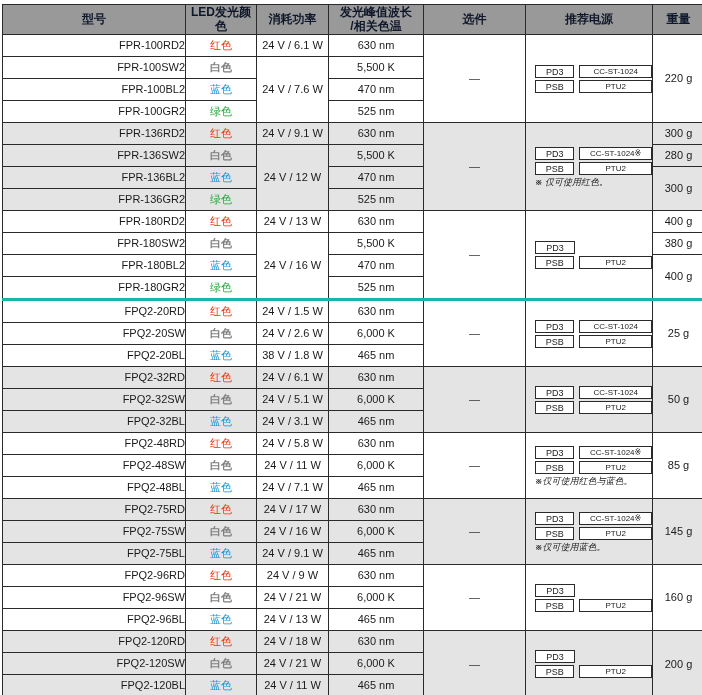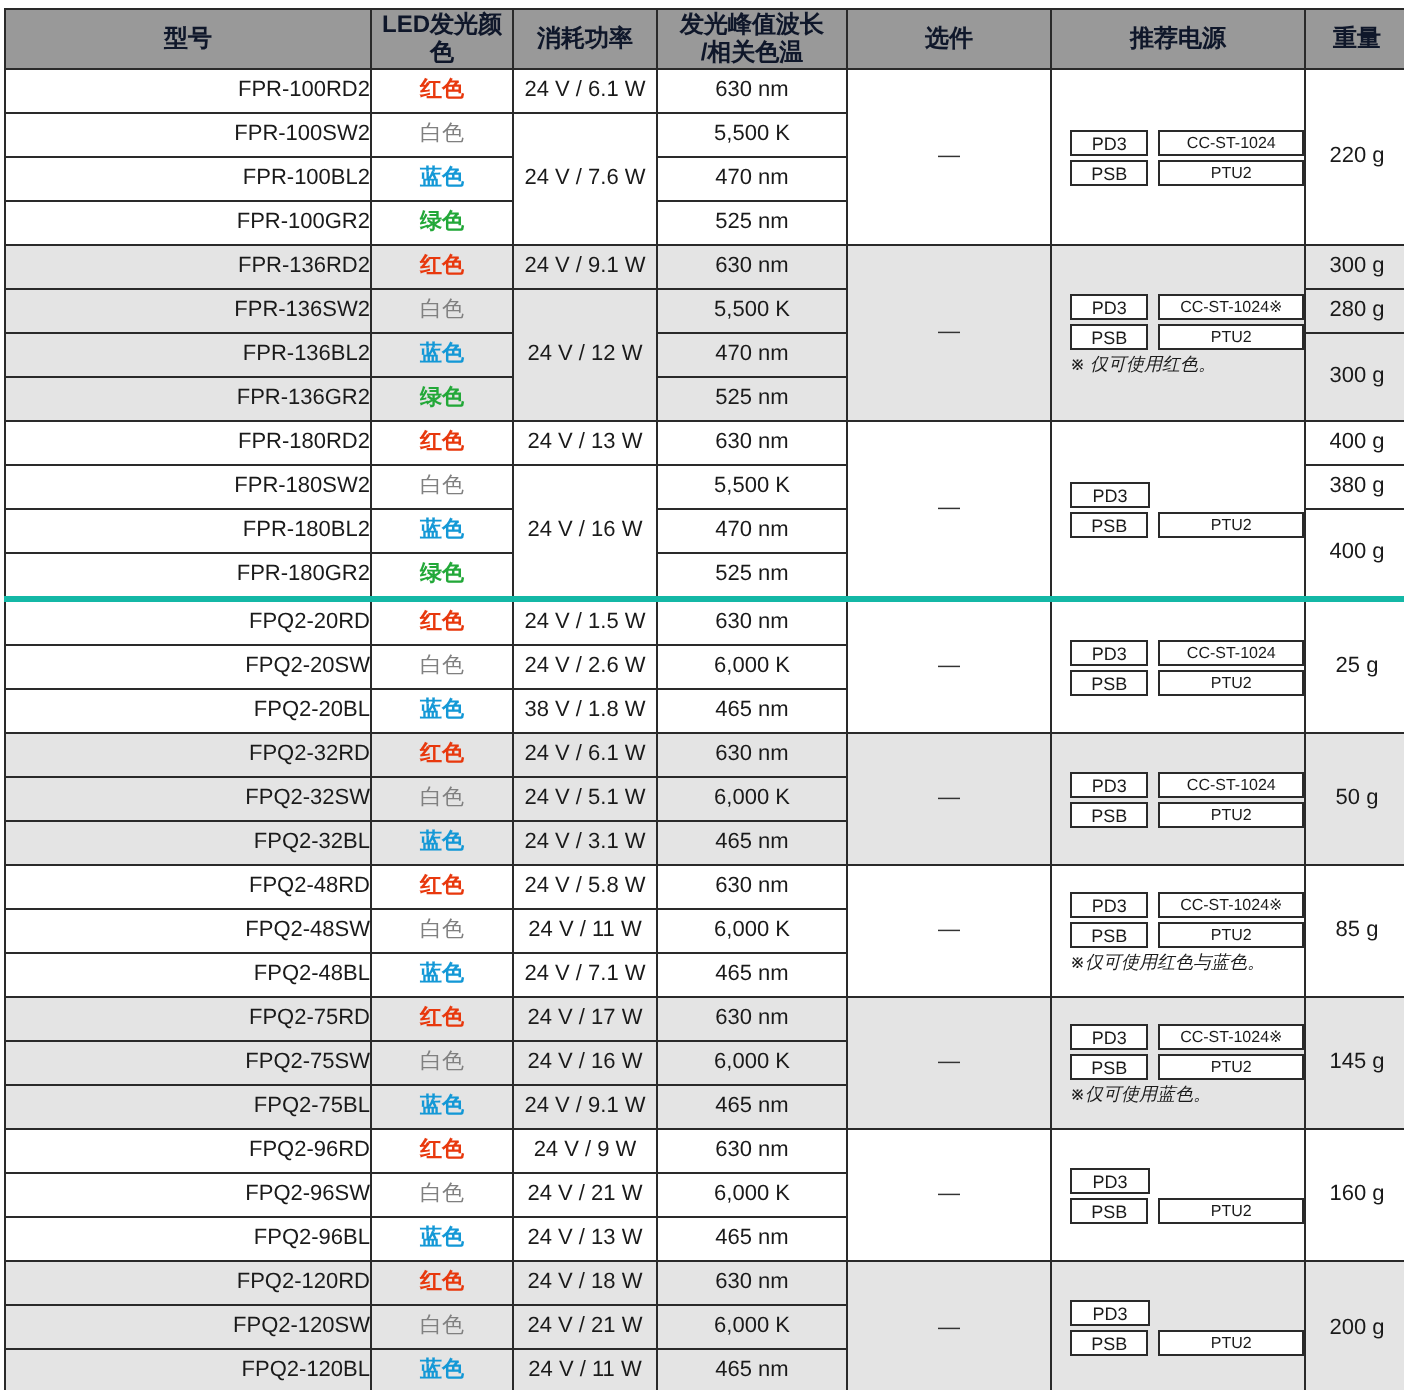--- a/index.html
+++ b/index.html
@@ -7,22 +7,22 @@
   table { border-collapse:collapse; table-layout:fixed; width:698px; margin:4px 2px 0 2px;
     border:1px solid #2a2a2a; }
   th { background:#999999; color:#0f172a; font-weight:bold; font-size:12px; height:29px;
     border:1px solid #2a2a2a; padding:0; text-align:center; white-space:pre-line; line-height:1.15; }
   td { border:1px solid #2a2a2a; height:21px; padding:0; font-size:11px; color:#1a1a1a;
     text-align:center; vertical-align:middle; background:#fff; line-height:1.1; }
   tr.shaded td { background:#e4e4e4; }
   tr.thick-top td { border-top:3px solid #14b8a6; }
   tbody tr:last-child td { border-bottom:2px solid #000; }
   td.model { text-align:right; padding-left:14px; }
-  td.ledcolor { font-weight:bold; }
-  td.ledcolor.white { font-weight:normal; }
+  td.ledcolor { font-weight:normal; }
+  td.ledcolor.white { font-weight:bold; }
   td.options { color:#333; }
   td.psu-cell { vertical-align:middle; }
   .psu { padding-left:9px; text-align:left; }
   .psu-row { display:flex; gap:5px; margin:2px 0; align-items:center; }
   .psu-box { display:inline-block; border:1px solid #2a2a2a; background:#fff; height:13px;
     line-height:12px; text-align:center; font-size:9px; color:#1a1a1a; box-sizing:border-box; }
   .psu-box.b0 { width:40px; }
   .psu-box.b1 { width:74px; font-size:8px; }
   .psu-note { font-size:9px; color:#1a1a1a; margin-top:1px; line-height:1.2;font-style:italic; }
 </style>

